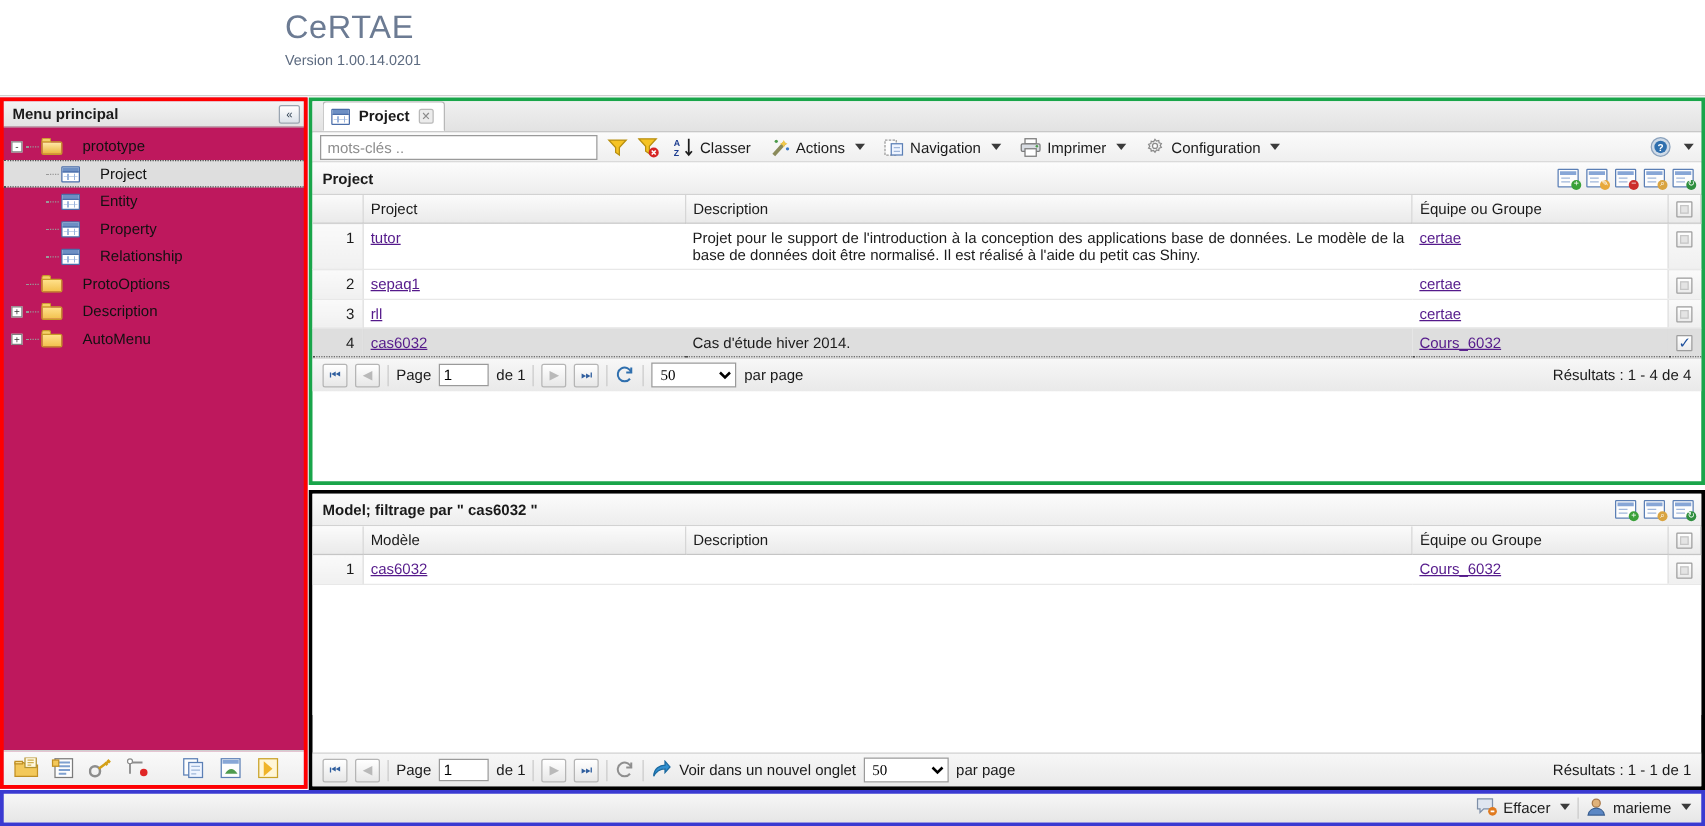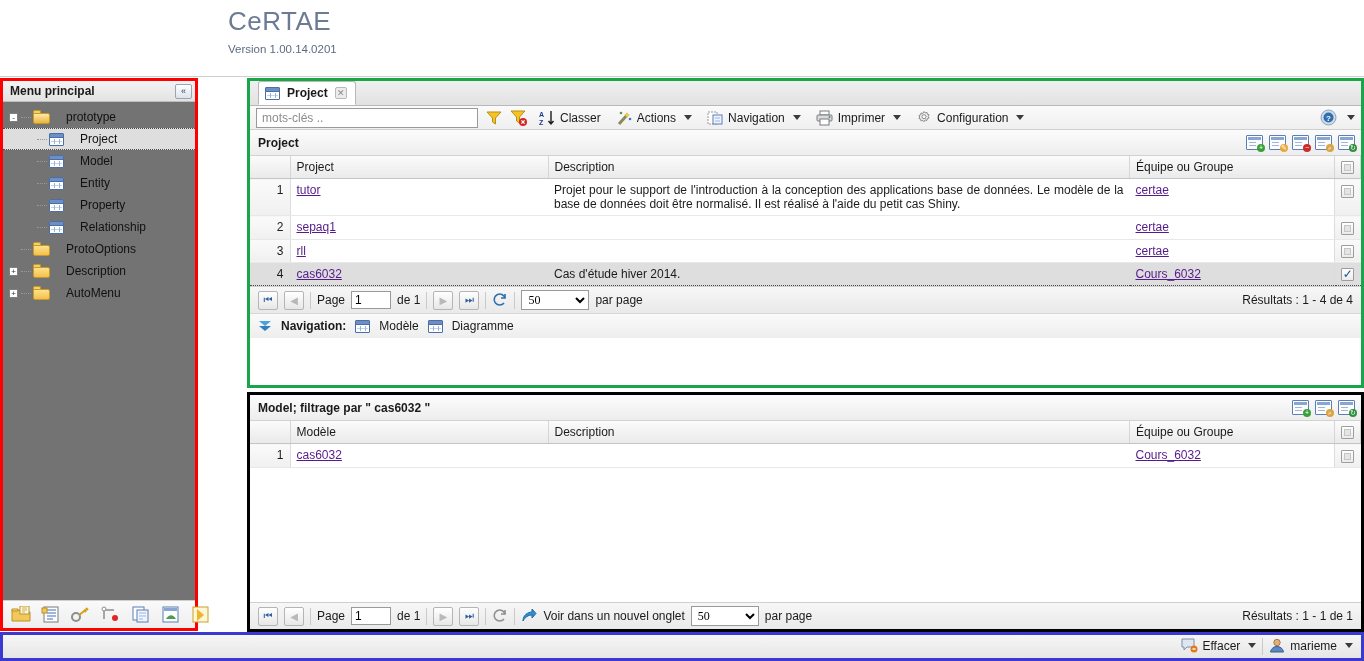--- a/index.html
+++ b/index.html
@@ -23,23 +23,23 @@
   #logo-wrap { position: absolute; left: 18px; top: 4px; width: 190px; height: 68px; }
   #brand-text { position: absolute; left: 228px; top: 6px; }
   #brand-title {
     font-size: 26px; color: #6c7b93; letter-spacing: .5px;
     font-family: "Liberation Sans", sans-serif;
   }
   #brand-version { font-size: 11.5px; color: #5d6b80; margin-top: 6px; }
 
   
   #sidebar {
-    position: absolute; left: 0; top: 78px; width: 198px; height: 553px;
+    position: absolute; left: 0; top: 78px; width: 246px; height: 553px;
     border: 3px solid #ff0000;
-    background: #737373;
+    background: #be185d;
   }
   #sidebar-header {
     height: 21px; background: linear-gradient(#f3f3f3,#e3e3e3);
     border-bottom: 1px solid #bdbdbd;
     display: flex; align-items: center; justify-content: space-between;
     padding: 0 3px 0 7px;
   }
   #sidebar-title { font-weight: bold; font-size: 12px; color: #1b1b1b; }
   .collapse-btn {
     width: 17px; height: 15px; border: 1px solid #9aa5b1; border-radius: 2px;
@@ -285,27 +285,20 @@
             <i></i>
           </span>
           <span class="tlabel">prototype</span>
         </div>
         <div class="tnode sel">
           <span class="nobox"></span>
           <span class="indent"></span>
           <span class="dash"></span>
           <span class="ico-grid"></span>
           <span class="tlabel">Project</span>
-        </div>
-        <div class="tnode">
-          <span class="nobox"></span>
-          <span class="indent"></span>
-          <span class="dash"></span>
-          <span class="ico-grid"></span>
-          <span class="tlabel">Model</span>
         </div>
         <div class="tnode">
           <span class="nobox"></span>
           <span class="indent"></span>
           <span class="dash"></span>
           <span class="ico-grid"></span>
           <span class="tlabel">Entity</span>
         </div>
         <div class="tnode">
           <span class="nobox"></span>
@@ -587,33 +580,20 @@
           <path d="M13 6a5.5 5.5 0 10-1 5" fill="none" stroke="#2f6fae" stroke-width="1.6"></path>
           <path d="M13 2v4h-4" fill="none" stroke="#2f6fae" stroke-width="1.6"></path>
         </svg>
       </span>
       <span class="vsep"></span>
       <select class="pg-sel" id="pp1" style="width: 68px;"><option value="10">10</option><option value="20">20</option><option value="50" selected="">50</option><option value="100">100</option></select>
       <span>par page</span>
       <span class="results">Résultats : 1 - 4 de 4</span>
     </div>
 
-    <div class="navrow">
-      <span>
-        <svg class="i" width="14" height="14" viewBox="0 0 14 14">
-          <path d="M1 2h12L7 7z" fill="#4aa3df"></path>
-          <path d="M1 7h12L7 12z" fill="#2f7fc1"></path>
-        </svg>
-      </span>
-      <span class="navlabel">Navigation:</span>
-      <span class="ico-grid"></span>
-      <span class="navlink">Modèle</span>
-      <span class="ico-grid"></span>
-      <span class="navlink">Diagramme</span>
-    </div>
   </div>
 
   <div id="model-panel">
     <div class="panel-caption">
       <span class="cap-text">Model; filtrage par " cas6032 "</span>
       <span class="cap-icons">
         <span class="recico">
             <span class="page"></span>
             <span class="badge badge-add">+</span>
           </span>

